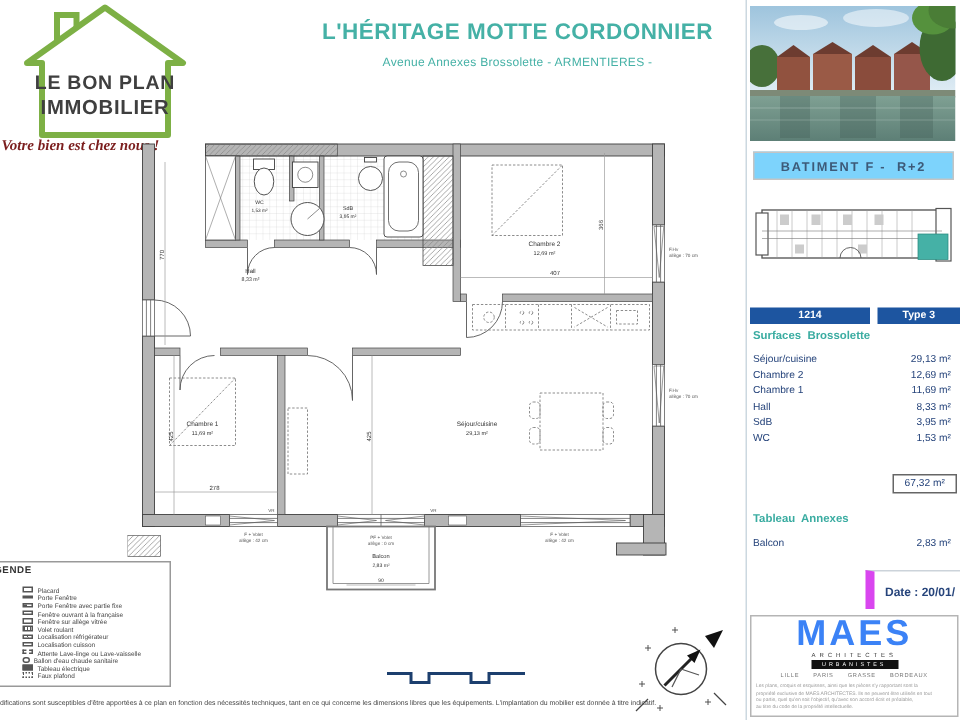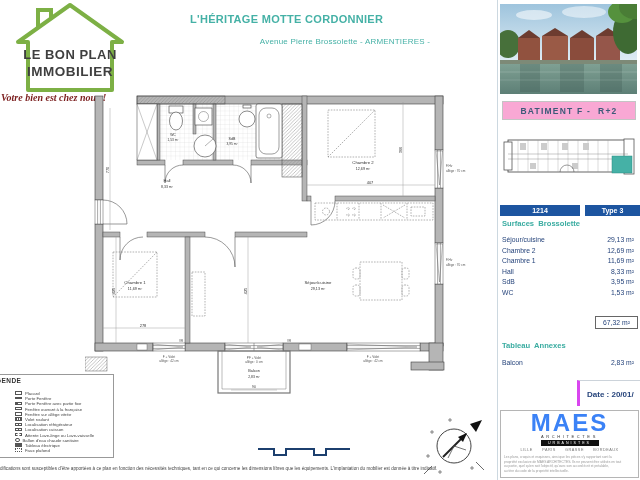--- a/index.html
+++ b/index.html
@@ -5,43 +5,43 @@
   *{margin:0;padding:0;box-sizing:border-box}
   html,body{background:#e8e8e8}
   .page{position:relative;width:640px;height:480px;background:#fff;overflow:hidden;
         font-family:"Liberation Sans",sans-serif;margin:0 auto}
   .pre{white-space:pre}
 
   
   .logo-svg{position:absolute;left:8px;top:2px;width:124px;height:90px}
   .tagline{position:absolute;left:1px;top:92px;width:140px;font-family:"Liberation Serif",serif;
            font-style:italic;font-weight:bold;font-size:10px;color:#7b1e1e}
-  .title{position:absolute;left:190px;top:13px;width:310px;text-align:left;
-         font-size:11px;font-weight:bold;letter-spacing:.3px;color:#45b1a6}
+  .title{position:absolute;left:190px;top:13px;width:310px;text-align:center;
+         font-size:15px;font-weight:bold;letter-spacing:.3px;color:#45b1a6}
   .subtitle{position:absolute;left:190px;top:37px;width:310px;text-align:center;
             font-size:8px;color:#45b1a6;letter-spacing:.2px}
 
   
   .side-sep{position:absolute;left:497px;top:0;width:1px;height:480px;background:#ccd8e0}
   .photo{position:absolute;left:500px;top:4px;width:137px;height:90px}
   .batiment{position:absolute;left:502px;top:101px;width:134px;height:19px;border:1px solid #c4c4c4;
-            background:#f9a8d4;text-align:center;line-height:18px;font-size:8.5px;font-weight:bold;
+            background:#7dd3fc;text-align:center;line-height:18px;font-size:8.5px;font-weight:bold;
             letter-spacing:1.2px;color:#3d5a78}
   .miniplan{position:absolute;left:500px;top:126px;width:137px;height:62px}
   .badge{position:absolute;top:205px;height:11px;background:#1d55a0;color:#fff;font-size:7px;
          font-weight:bold;text-align:center;line-height:11px}
   .badge.num{left:500px;width:80px}
   .badge.typ{left:585px;width:55px}
   .surf-title{position:absolute;left:502px;width:136px;font-size:7.6px;font-weight:bold;color:#3aaca1}
   .srow{position:absolute;left:502px;width:136px;height:10px;font-size:6.8px;color:#26447b}
   .srow .nm{position:absolute;left:0;top:0}
   .srow .ar{position:absolute;right:4px;top:0}
   .total-box{position:absolute;left:595px;top:316px;width:43px;height:13px;border:1px solid #666;
              font-size:6.8px;color:#26447b;text-align:center;line-height:12px}
-  .date-cell{position:absolute;left:577px;top:380px;width:63px;height:26px;border-left:3px solid #d946ef;
+  .date-cell{position:absolute;left:577px;top:380px;width:63px;height:26px;border-left:6px solid #d946ef;
              border-top:1px solid #ccd3da;font-size:8px;font-weight:bold;color:#26447b;
              padding:9px 0 0 7px}
   .maes{position:absolute;left:500px;top:410px;width:139px;height:68px;border:1px solid #b5b5b5;
         background:#fff;text-align:center}
   .maes .mname{font-size:24px;font-weight:bold;letter-spacing:2px;color:#3b82f6;line-height:22px;margin-top:1px}
   .maes .march{font-size:4px;letter-spacing:2.6px;color:#333;line-height:5px}
   .maes .murb{width:58px;height:6px;background:#111;color:#fff;font-size:3.6px;letter-spacing:2px;
               line-height:6px;margin:1px auto 0 auto}
   .maes .mcities{font-size:3.8px;color:#777;letter-spacing:.5px;margin-top:2px}
   .maes .legal{margin-top:3px;padding:0 3px;text-align:left;font-size:3.3px;line-height:4.5px;color:#999}
@@ -76,21 +76,21 @@
 
   <svg class="logo-svg" viewBox="0 0 124 90">
     <rect x="30" y="8" width="13" height="22" fill="#fff" stroke="#7db045" stroke-width="4"></rect>
     <path d="M62 3 L114 40 L104 40 L104 88 L20 88 L20 40 L10 40 Z" fill="#fff" stroke="#7db045" stroke-width="4" stroke-linejoin="round"></path>
     <text x="62" y="57" text-anchor="middle" font-size="13" font-weight="bold" fill="#3f3f3f" letter-spacing="0.5">LE BON PLAN</text>
     <text x="62" y="74" text-anchor="middle" font-size="13.5" font-weight="bold" fill="#3f3f3f" letter-spacing="0.5">IMMOBILIER</text>
   </svg>
   <div class="tagline">Votre bien est chez nous !</div>
 
   <div class="title">L'HÉRITAGE MOTTE CORDONNIER</div>
-  <div class="subtitle">Avenue Pierre Brossolette - ARMENTIERES -</div>
+  <div class="subtitle">Avenue Annexes Brossolette - ARMENTIERES -</div>
 
   <div class="side-sep"></div>
 
   <svg class="photo" viewBox="0 0 137 90">
     <defs>
       <linearGradient id="skyg" x1="0" y1="0" x2="0" y2="1">
         <stop offset="0" stop-color="#9ec4dd"></stop>
           <stop offset="1" stop-color="#e2eef5"></stop>
       </linearGradient>
       <linearGradient id="watg" x1="0" y1="0" x2="0" y2="1">

